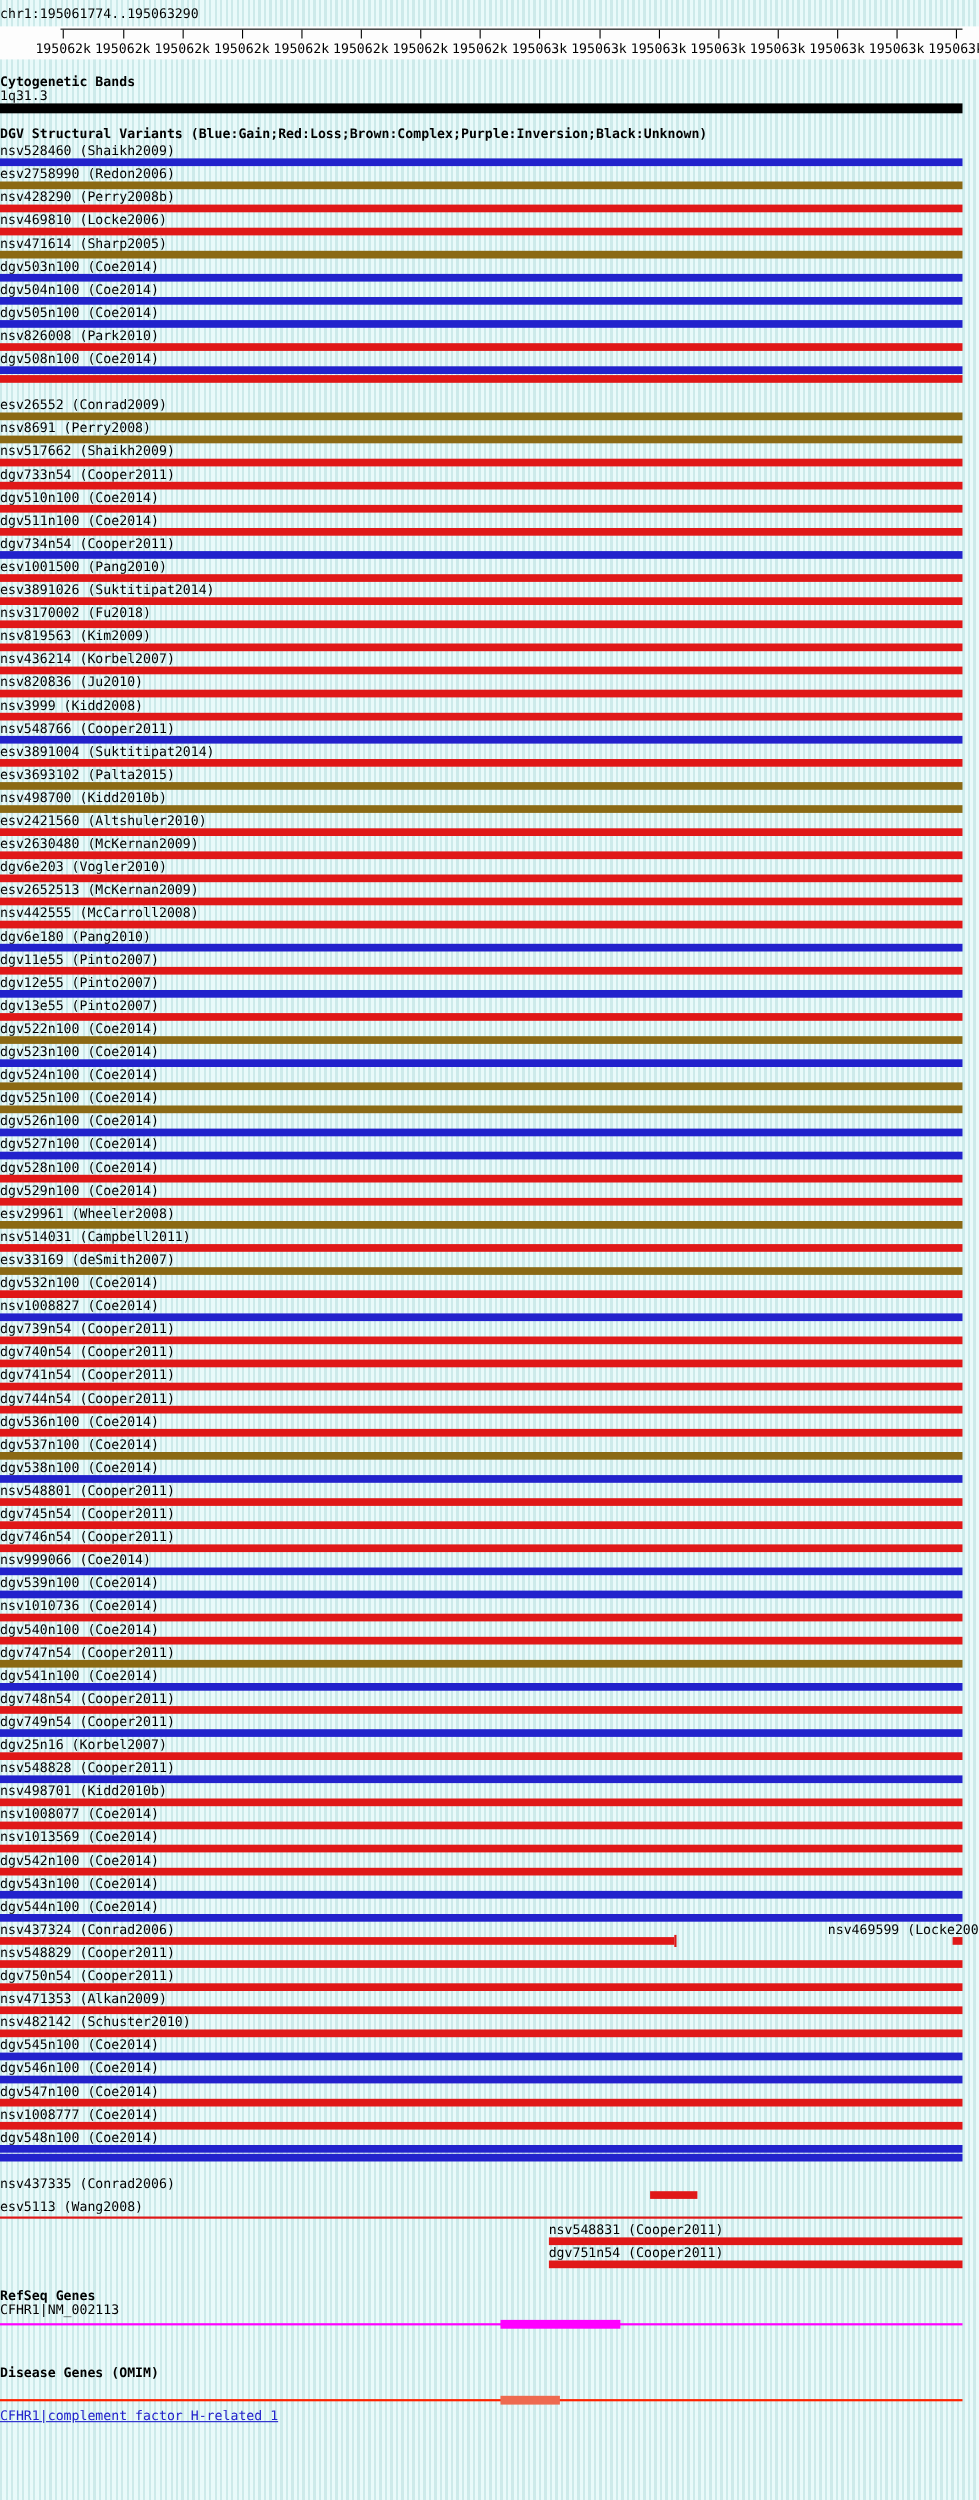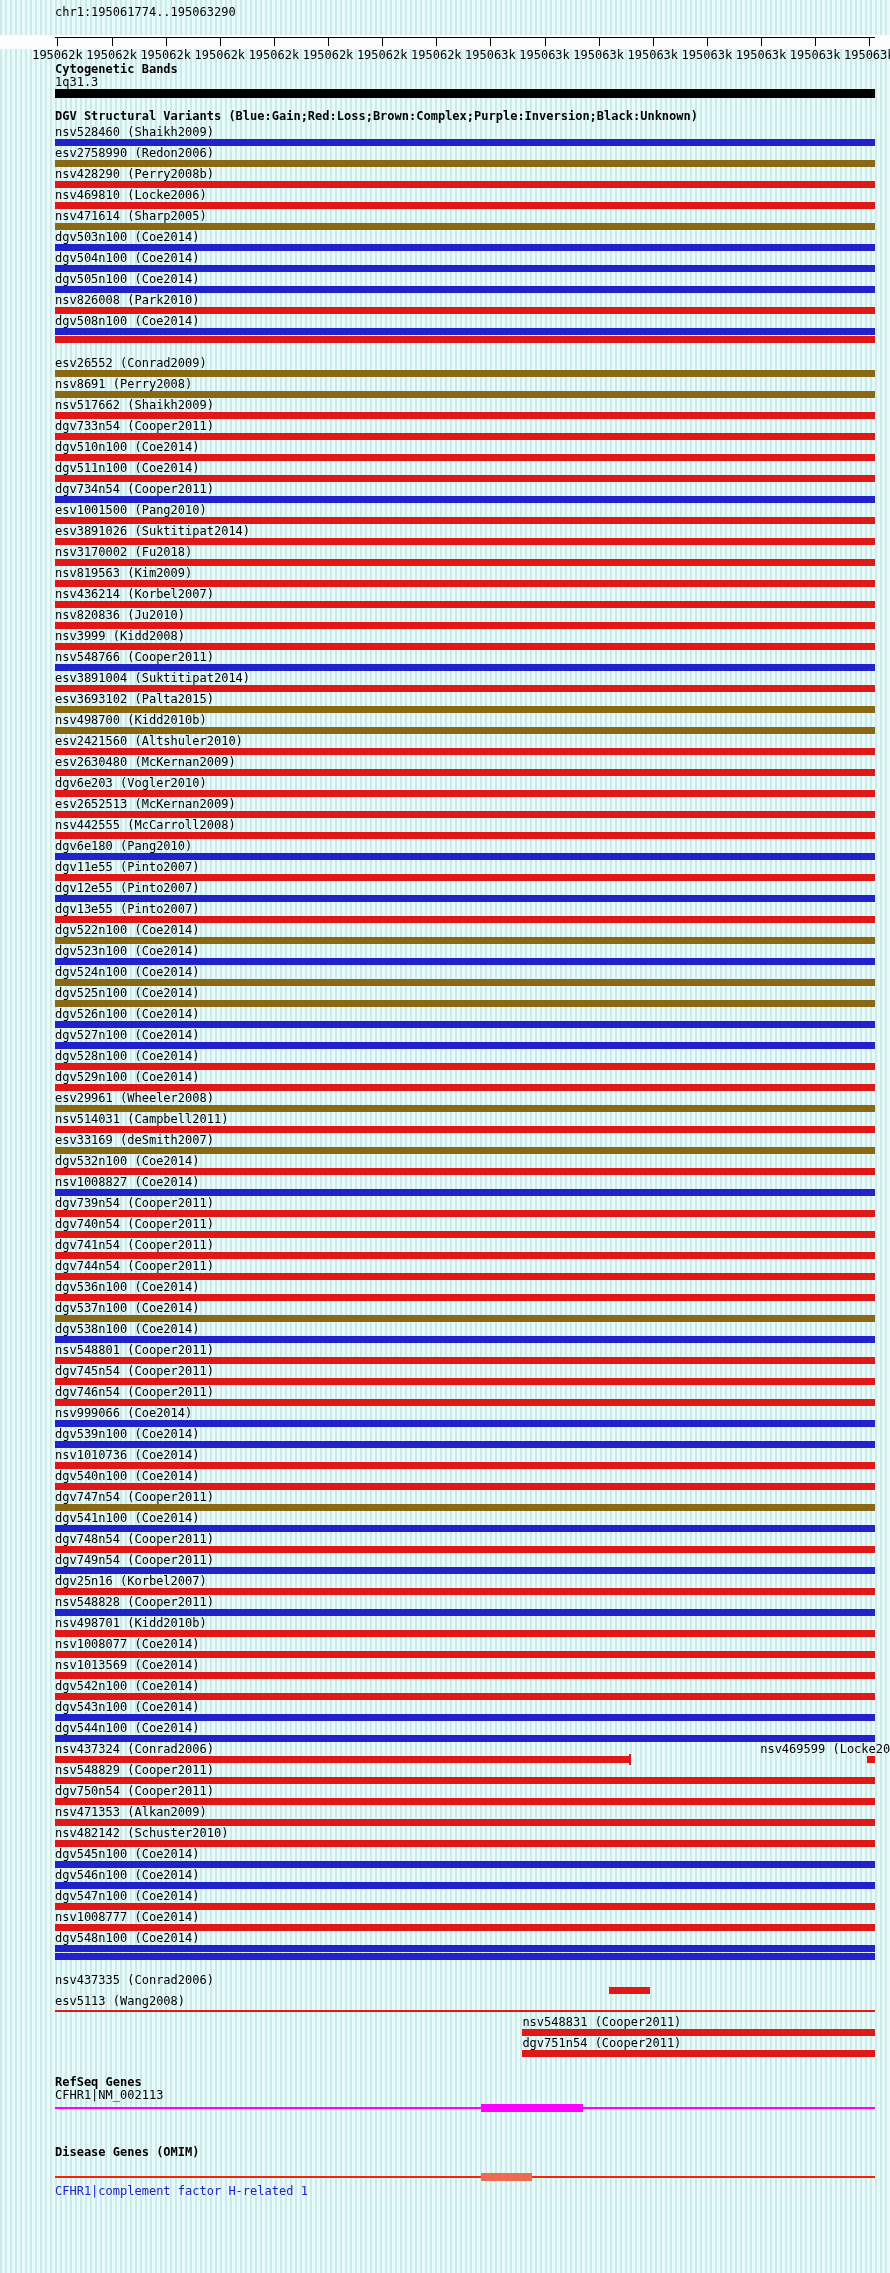--- a/index.html
+++ b/index.html
@@ -1,21 +1,21 @@
 <!DOCTYPE html>
 <html><head>
 <meta charset="utf-8">
 <style>
   html,body{margin:0;padding:0;}
   body{width:890px;background:#ffffff;font-family:"DejaVu Sans Mono","Liberation Mono",monospace;color:#000;}
   .page{position:relative;width:890px;height:2273px;overflow:hidden;
         background:repeating-linear-gradient(90deg,#cdeaea 0px,#cdeaea 2px,#e9fafa 2px,#e9fafa 5px);}
-  .content{margin-left:55px;margin-right:15px;position:relative;}
+  .content{margin-right:15px;position:relative;}
   .region-label{padding-top:6px;font-size:12px;line-height:13px;}
-  .ruler{position:relative;height:14px;background:#fdfdfd;margin-top:16px;}
+  .ruler{position:relative;height:30px;background:#fdfdfd;margin-top:5px;}
   .ruler-inner{position:absolute;left:55px;right:15px;top:2px;bottom:0;border-top:1px solid #000;}
   .tick{position:absolute;top:0;width:0;height:100%;}
   .tickmark{position:absolute;left:0;top:0;width:1px;height:8px;background:#000;}
   .ticklabel{position:absolute;left:0;top:11px;transform:translateX(-50%);font-size:12px;line-height:12px;white-space:nowrap;}
   .section-header{font-weight:bold;font-size:12px;line-height:13px;}
   .cyto-header{margin-top:14px;}
   .band-label{font-size:12px;line-height:13px;}
   .cyto-bar{height:9px;margin-bottom:2px;}
   .dgv-header{margin-top:12px;margin-bottom:3px;}
   .track{position:relative;height:21px;}
@@ -26,21 +26,21 @@
   .vbar{position:absolute;top:0;height:7px;}
   .vbar.thin{height:2px;top:2px;}
   .endcap{position:absolute;top:-2px;width:2px;height:11px;}
   .refseq-header{margin-top:18px;}
   .gene-label{font-size:12px;line-height:13px;}
   .gene-track{position:relative;height:12px;}
   .gene-line{position:absolute;left:0;right:0;top:5px;height:2px;}
   .gene-box{position:absolute;top:2px;height:8px;}
   .omim-header{margin-top:32px;}
   .omim-track{margin-top:12px;}
-  .omim-gene-label{margin-top:2px;}
+  .omim-gene-label{margin-top:2px;text-decoration:underline;}
 </style>
 </head>
 <body>
 
 <div class="page">
 
   <div class="content region-label">chr1:195061774..195063290</div>
 
   <div class="ruler">
     <div class="ruler-inner">

